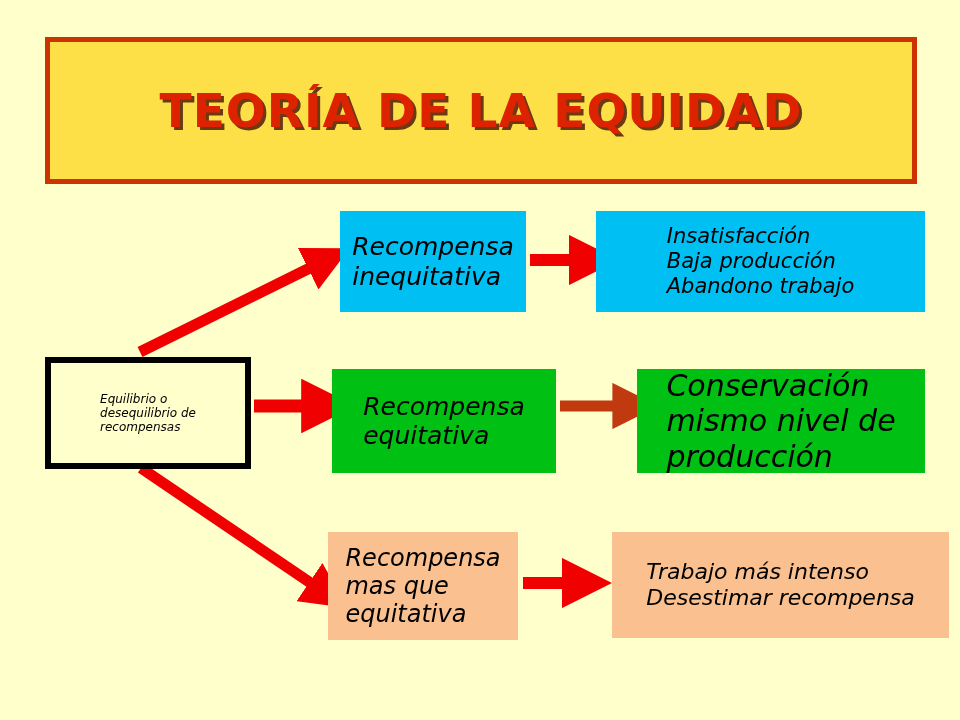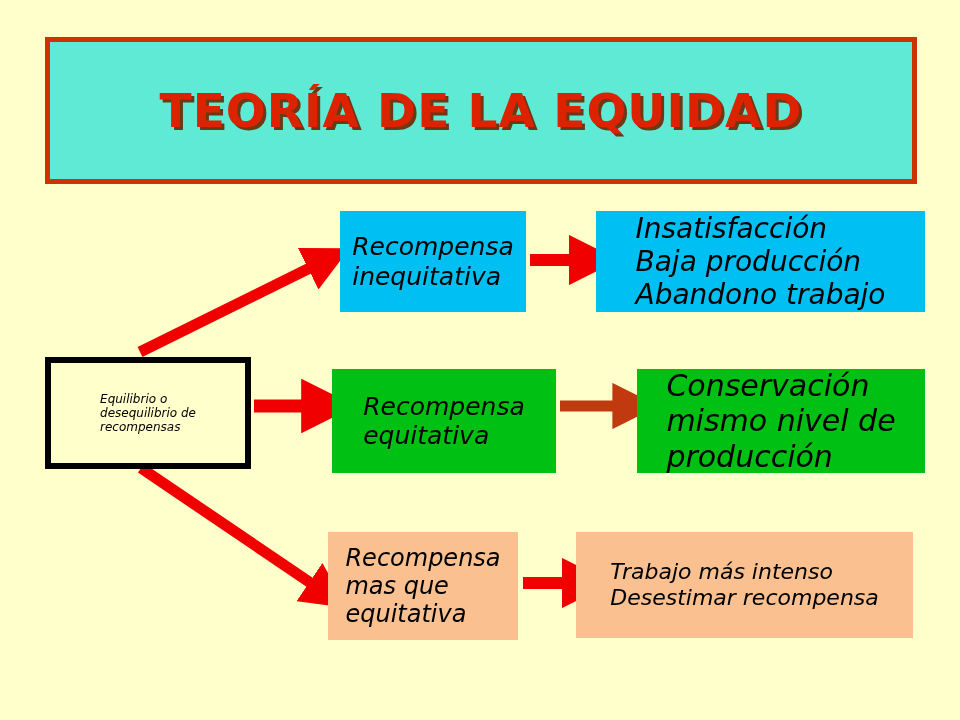--- a/index.html
+++ b/index.html
@@ -19,21 +19,21 @@
     height: 720px;
   }
 
   
   #title-box {
     position: absolute;
     left: 45px;
     top: 37px;
     width: 872px;
     height: 147px;
-    background: #5eead4;
+    background: #fde047;
     border: 5px solid #CC3300;
     box-sizing: border-box;
     display: flex;
     align-items: center;
     justify-content: center;
   }
   #title-text {
     font-family: "DejaVu Sans", sans-serif;
     font-size: 47px;
     font-weight: bold;
@@ -76,21 +76,21 @@
     top: 211px;
     width: 186px;
     height: 101px;
     font-size: 25px;
   }
   #effect-inequitable {
     left: 596px;
     top: 211px;
     width: 329px;
     height: 101px;
-    font-size: 28px;
+    font-size: 21px;
   }
   #cause-equitable {
     left: 332px;
     top: 369px;
     width: 224px;
     height: 104px;
     font-size: 25px;
   }
   #effect-equitable {
     left: 637px;
@@ -100,21 +100,21 @@
     font-size: 30px;
   }
   #cause-more-than-equitable {
     left: 328px;
     top: 532px;
     width: 190px;
     height: 108px;
     font-size: 24px;
   }
   #effect-more-than-equitable {
-    left: 576px;
+    left: 612px;
     top: 532px;
     width: 337px;
     height: 106px;
     font-size: 22px;
   }
 
   
   #arrows {
     position: absolute;
     left: 0;

